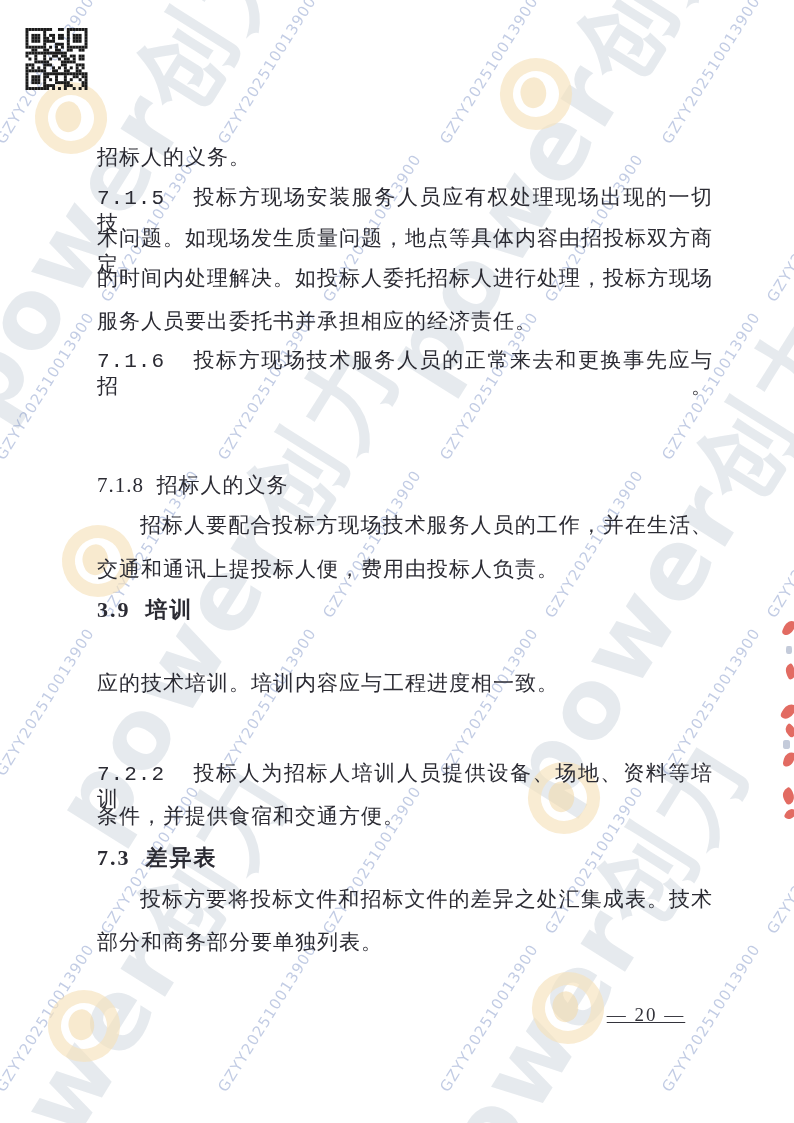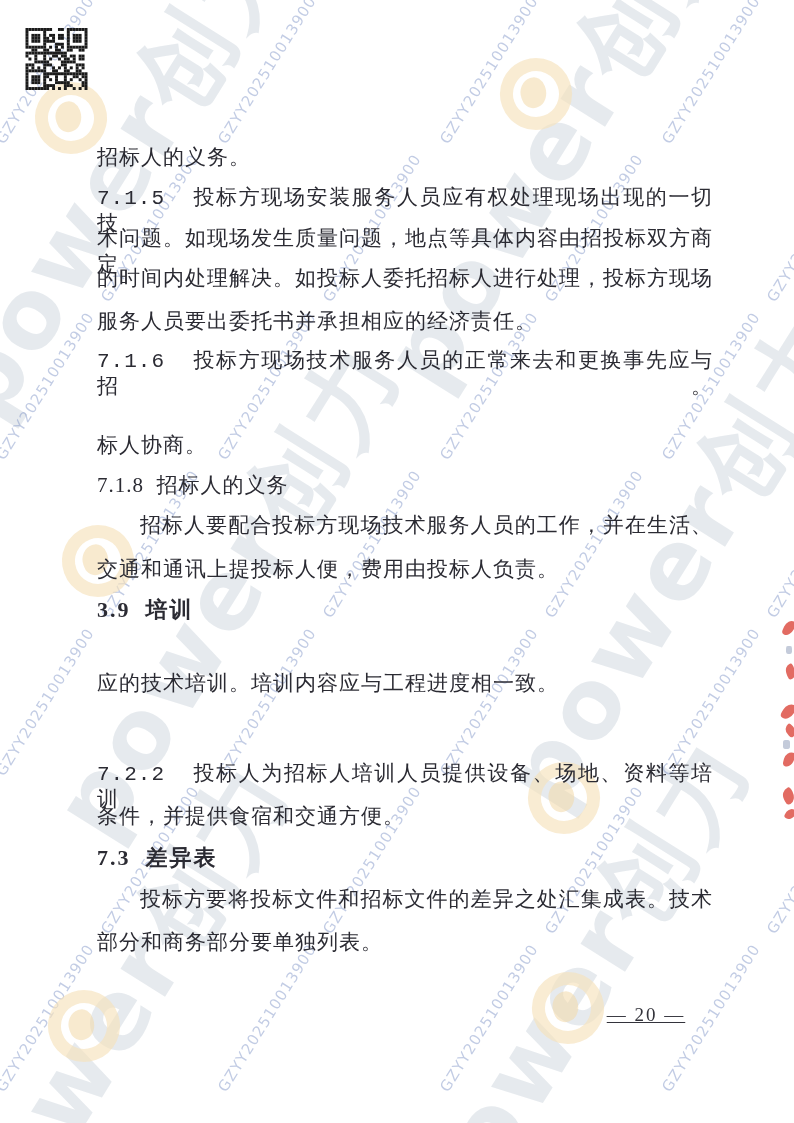--- a/index.html
+++ b/index.html
@@ -376,21 +376,20 @@
       <rect x="18" y="20" width="1" height="1" fill="#1a1a1a"></rect>
       <rect x="20" y="20" width="1" height="1" fill="#1a1a1a"></rect>
     </svg>
 
   <p class="ln" style="top:144px">招标人的义务。</p>
   <p class="ln just" style="top:186px">7.1.5  投标方现场安装服务人员应有权处理现场出现的一切技</p>
   <p class="ln just" style="top:227px">术问题。如现场发生质量问题，地点等具体内容由招投标双方商定</p>
   <p class="ln just" style="top:267px">的时间内处理解决。如投标人委托招标人进行处理，投标方现场</p>
   <p class="ln" style="top:308px">服务人员要出委托书并承担相应的经济责任。</p>
   <p class="ln just" style="top:349px">7.1.6  投标方现场技术服务人员的正常来去和更换事先应与招。</p>
-  <p class="ln" style="top:432px">标人协商。</p>
   <p class="ln" style="top:472px">7.1.8  招标人的义务</p>
   <p class="ln" style="top:556px">交通和通讯上提投标人便，费用由投标人负责。</p>
   <p class="ln just ind" style="top:514px">招标人要配合投标方现场技术服务人员的工作，并在生活、</p>
   <p class="ln hd" style="top:597px">3.9  培训</p>
   <p class="ln" style="top:670px">应的技术培训。培训内容应与工程进度相一致。</p>
   <p class="ln just" style="top:762px">7.2.2  投标人为招标人培训人员提供设备、场地、资料等培训</p>
   <p class="ln" style="top:803px">条件，并提供食宿和交通方便。</p>
   <p class="ln hd" style="top:845px">7.3  差异表</p>
   <p class="ln just ind" style="top:888px">投标方要将投标文件和招标文件的差异之处汇集成表。技术</p>
   <p class="ln" style="top:929px">部分和商务部分要单独列表。</p>

